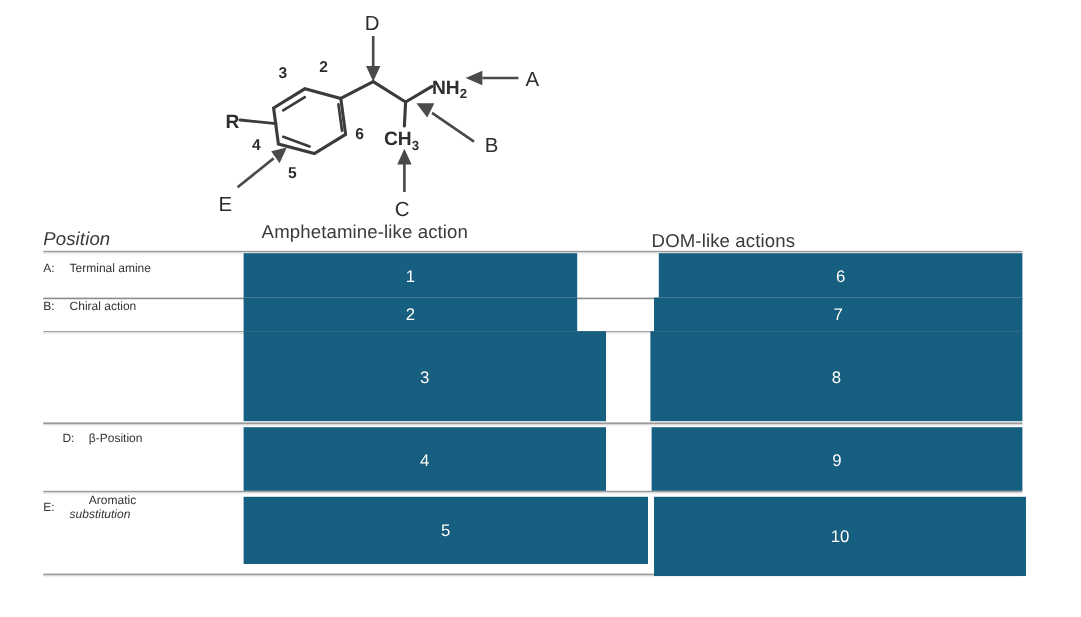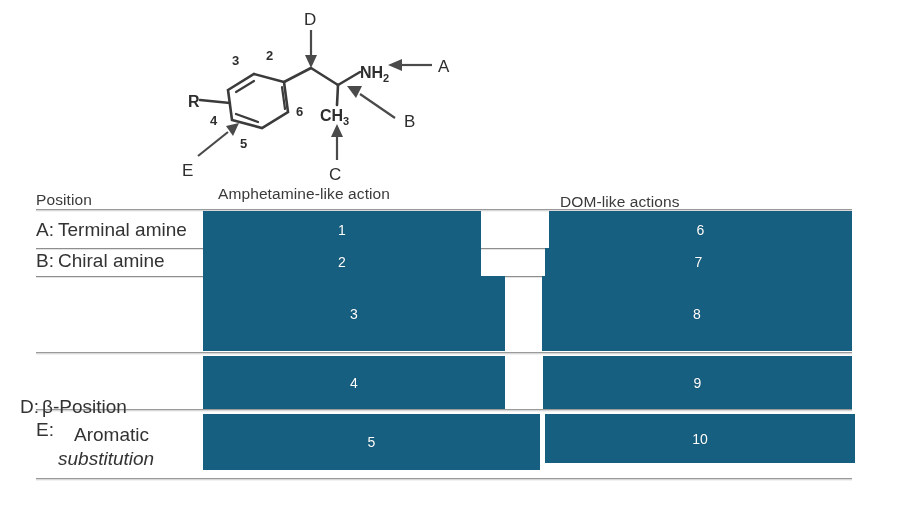--- a/index.html
+++ b/index.html
@@ -16,21 +16,21 @@
 
   
   #table-area{position:absolute;left:0;top:180px;width:901px;height:320px;}
 
   .rule{position:absolute;left:36px;height:3px;
         background:linear-gradient(to bottom,#9a9a9a 0,#9a9a9a 1px,#d8d8d8 1px,#d8d8d8 2px,#f2f2f2 2px);}
   .rule.thin{height:2px;background:linear-gradient(to bottom,#8e8e8e 0,#8e8e8e 1px,#e2e2e2 1px);}
 
   .col-head{position:absolute;font-size:15.5px;color:#3a3a3a;letter-spacing:0.1px;white-space:nowrap;}
 
-  .row-label{position:absolute;font-size:19px;color:#333;white-space:nowrap;}
+  .row-label{position:absolute;font-size:10px;color:#333;white-space:nowrap;}
   .row-label .rl-key{display:inline-block;width:22px;}
   .row-label .rl-txt{display:inline-block;}
   .row-label.two-line{white-space:normal;line-height:1.25;}
   .row-label.two-line .rl-txt{display:block;margin-left:38px;margin-top:-19px;}
   .row-label.two-line .rl-l2{display:block;margin-left:22px;font-style:italic;}
 
   .box{position:absolute;background:#165F80;color:#ffffff;
        font-size:14px;text-align:center;}
   .box span{position:absolute;left:0;right:0;top:50%;transform:translateY(-50%);
             display:block;text-shadow:0 0 1px rgba(0,0,0,.25);}
@@ -98,73 +98,73 @@
         <text x="258" y="64">A</text>
         <text x="224" y="119">B</text>
         <text x="149" y="172">C</text>
         <text x="2" y="168">E</text>
       </g>
     </svg>
   </div>
 
   <div id="table-area">
 
-    <div class="col-head" style="left:36px;  top:11px;">Position</div>
+    <div class="col-head" style="left:36px;  top:11px;font-style:italic;">Position</div>
     <div class="col-head" style="left:218px; top:5px;">Amphetamine-like action</div>
-    <div class="col-head" style="left:560px; top:13px;">DOM-like actions</div>
+    <div class="col-head" style="left:543px; top:13px;">DOM-like actions</div>
 
     <div class="rule" style="top:29px;  width:816px;"></div>
     <div class="rule thin" style="top:68px;  width:816px;"></div>
     <div class="rule thin" style="top:96px;  width:816px;"></div>
     <div class="rule" style="top:172px; width:816px;"></div>
     <div class="rule" style="top:229px; width:816px;"></div>
     <div class="rule" style="top:298px; width:816px;"></div>
 
     <div class="row-label" style="left:36px; top:39px;">
       <span class="rl-key">A:</span><span class="rl-txt">Terminal amine</span>
     </div>
     <div class="box" style="left:203px; top:31px; width:278px; height:37px;">
       <span>1</span>
     </div>
     <div class="box" style="left:549px; top:31px; width:303px; height:37px;">
       <span>6</span>
     </div>
 
     <div class="row-label" style="left:36px; top:70px;">
-      <span class="rl-key">B:</span><span class="rl-txt">Chiral amine</span>
+      <span class="rl-key">B:</span><span class="rl-txt">Chiral action</span>
     </div>
     <div class="box" style="left:203px; top:68px; width:278px; height:28px;">
       <span>2</span>
     </div>
     <div class="box" style="left:545px; top:68px; width:307px; height:28px;">
       <span>7</span>
     </div>
 
     <div class="box" style="left:203px; top:96px; width:302px; height:75px;">
       <span>3</span>
     </div>
     <div class="box" style="left:542px; top:96px; width:310px; height:75px;">
       <span>8</span>
     </div>
 
-    <div class="row-label" style="left:20px; top:180px;margin-top:36px;">
+    <div class="row-label" style="left:52px; top:180px;">
       <span class="rl-key">D:</span><span class="rl-txt">β-Position</span>
     </div>
     <div class="box" style="left:203px; top:176px; width:302px; height:53px;">
       <span>4</span>
     </div>
     <div class="box" style="left:543px; top:176px; width:309px; height:53px;">
       <span>9</span>
     </div>
 
     <div class="row-label two-line" style="left:36px; top:238px;">
       <span class="rl-key">E:</span><span class="rl-txt">Aromatic</span>
       <span class="rl-l2">substitution</span>
     </div>
     <div class="box" style="left:203px; top:234px; width:337px; height:56px;">
       <span>5</span>
     </div>
-    <div class="box" style="left:545px; top:234px; width:310px; height:49px;">
+    <div class="box" style="left:545px; top:234px; width:310px; height:66px;">
       <span>10</span>
     </div>
 
   </div>
 </div>
 
 </body></html>

